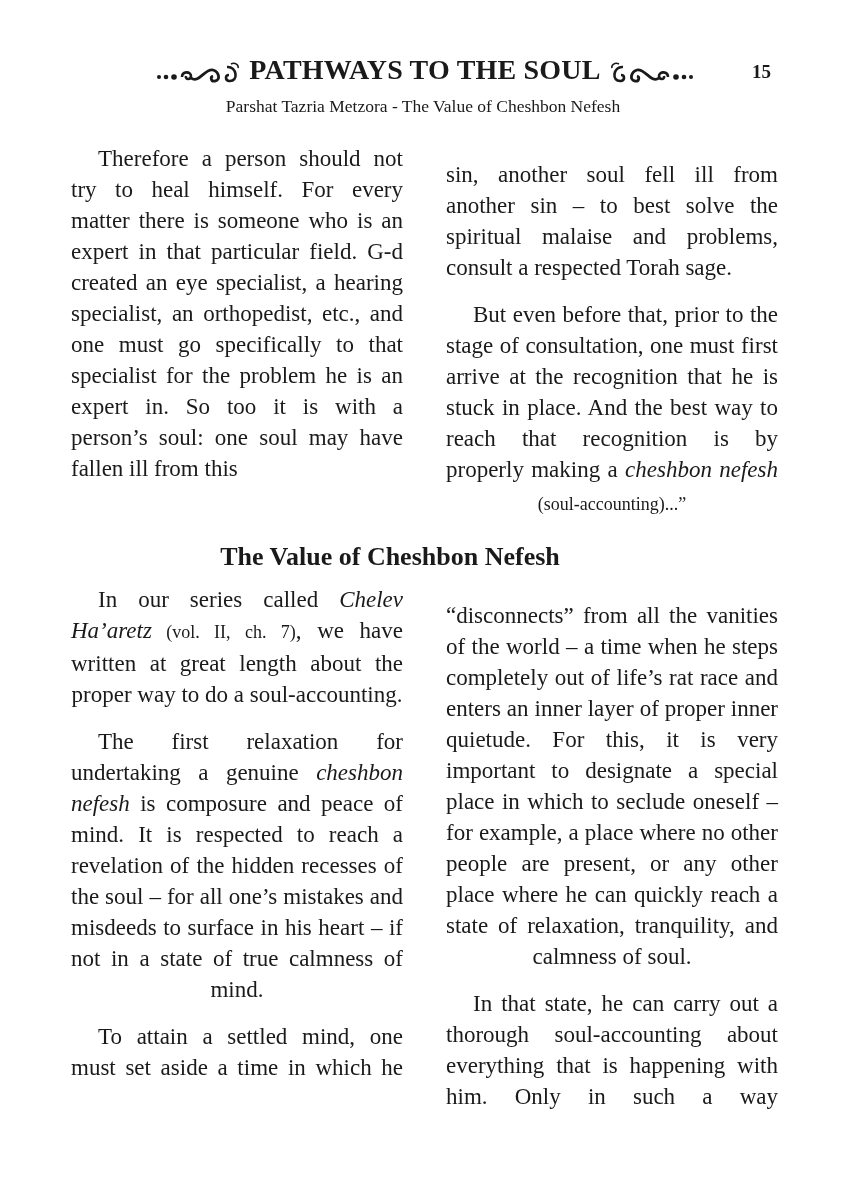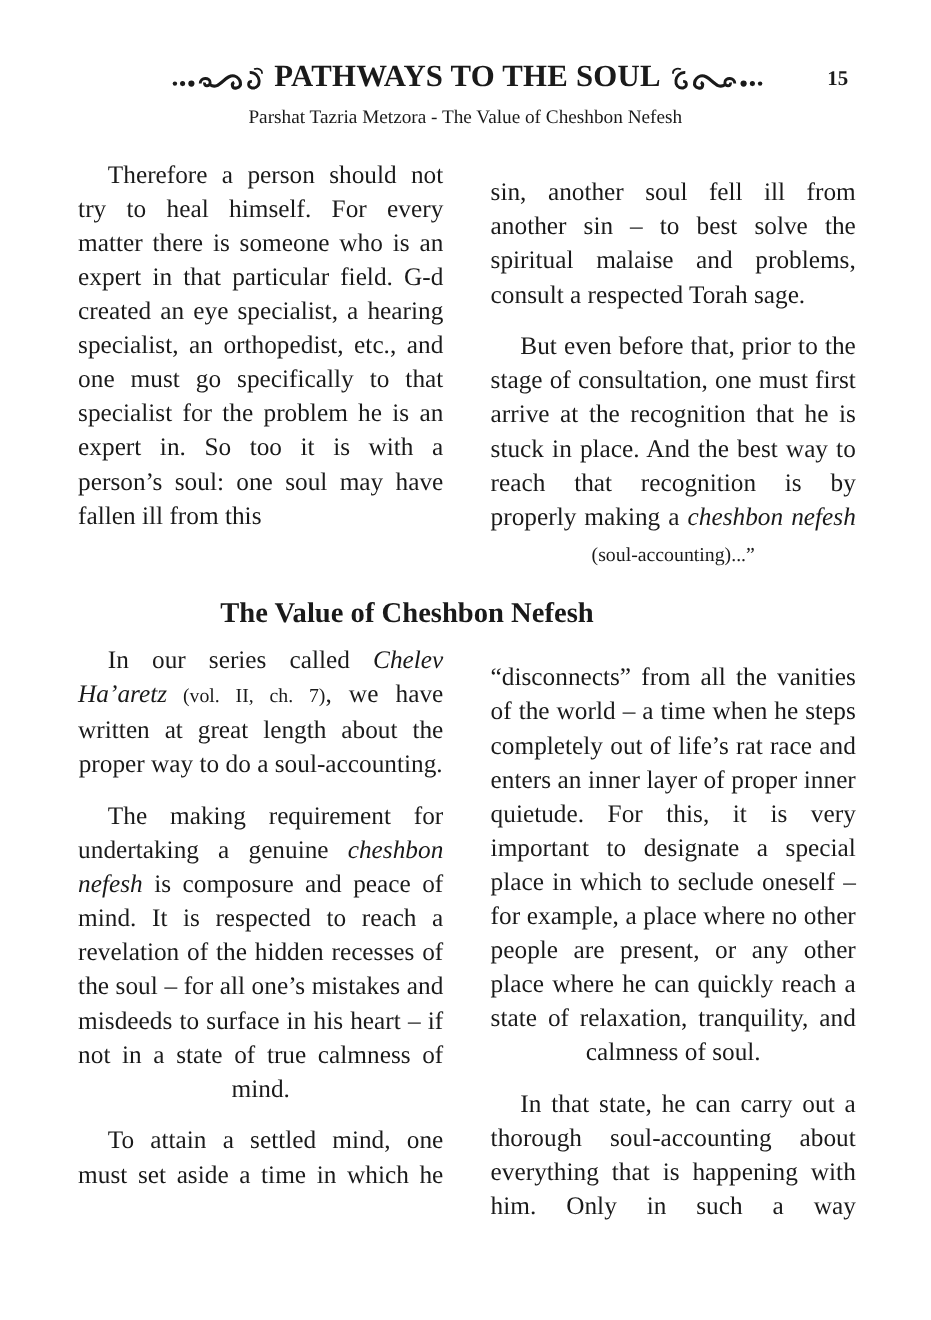--- a/index.html
+++ b/index.html
@@ -27,21 +27,21 @@
     position: absolute; width: 332px; font-size: 23px; line-height: 31px;
     text-align: justify; hyphens: none;
   }
   .col p { margin: 0; text-indent: 27px; }
   .col p + p { margin-top: 16px; }
   .col p.last-center { text-align-last: center; }
   .col p.no-indent { text-indent: 0; margin-top: 16px; }
   .small { font-size: 18px; }
   .section-heading {
     position: absolute; left: 0; top: 540px; width: 740px; text-align: center;
-    font-weight: bold; font-size: 26px; line-height: 34px;
+    font-weight: bold; font-size: 26px; line-height: 34px; padding-left: 20px;
   }
   #col-top-left { left: 71px; top: 143px; }
   #col-top-right { left: 446px; top: 143px; }
   #col-bot-left { left: 71px; top: 584px; }
   #col-bot-right { left: 446px; top: 584px; }
 </style>
 </head>
 <body>
 
 <div class="header">
@@ -79,20 +79,20 @@
 
 <div class="col" id="col-top-right">
   <p class="no-indent">sin, another soul fell ill from another sin – to best solve the spiritual malaise and problems, consult a respected Torah sage.</p>
   <p class="last-center"><span>But even before that, prior to the stage of consultation, one must first arrive at the recognition that he is stuck in place. And the best way to reach that recognition is by properly making a </span><i>cheshbon nefesh</i><span class="small"> (soul-accounting)...”</span></p>
 </div>
 
 <div class="section-heading">The Value of Cheshbon Nefesh</div>
 
 <div class="col" id="col-bot-left">
   <p class="last-center"><span>In our series called </span><i>Chelev Ha’aretz</i><span class="small"> (vol. II, ch. 7)</span><span>, we have written at great length about the proper way to do a soul-accounting.</span></p>
-  <p class="last-center"><span>The making requirement for undertaking a genuine </span><i>cheshbon nefesh</i><span> is composure and peace of mind. It is respected to reach a revelation of the hidden recesses of the soul – for all one’s mistakes and misdeeds to surface in his heart – if not in a state of true calmness of mind.</span></p>
+  <p class="last-center"><span>The first relaxation for undertaking a genuine </span><i>cheshbon nefesh</i><span> is composure and peace of mind. It is respected to reach a revelation of the hidden recesses of the soul – for all one’s mistakes and misdeeds to surface in his heart – if not in a state of true calmness of mind.</span></p>
   <p style="text-align-last: justify;">To attain a settled mind, one must set aside a time in which he</p>
 </div>
 
 <div class="col" id="col-bot-right">
   <p class="no-indent last-center">“disconnects” from all the vanities of the world – a time when he steps completely out of life’s rat race and enters an inner layer of proper inner quietude. For this, it is very important to designate a special place in which to seclude oneself – for example, a place where no other people are present, or any other place where he can quickly reach a state of relaxation, tranquility, and calmness of soul.</p>
   <p style="text-align-last: justify;">In that state, he can carry out a thorough soul-accounting about everything that is happening with him. Only in such a way</p>
 </div>
 
 </body></html>

